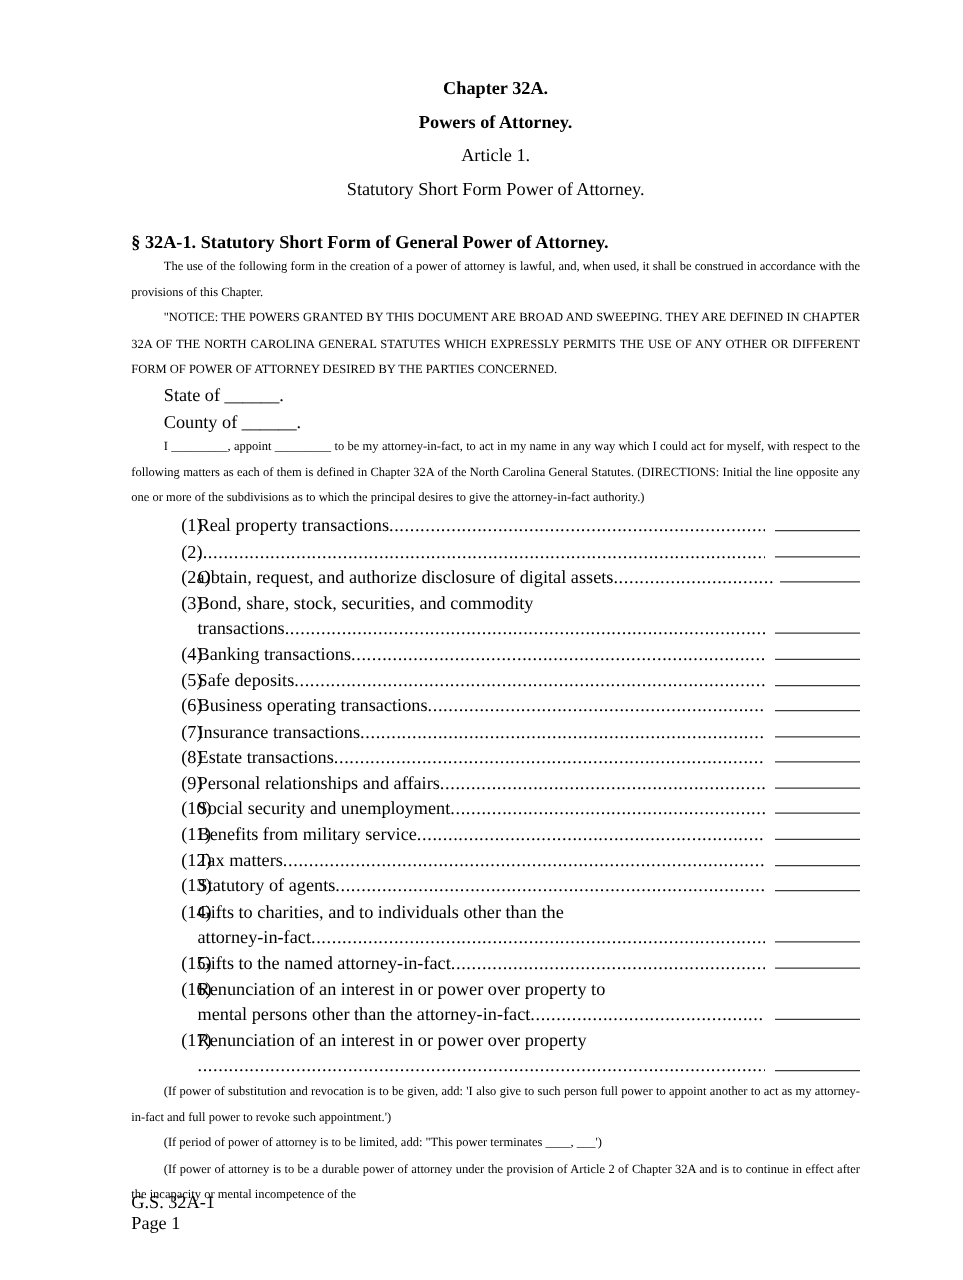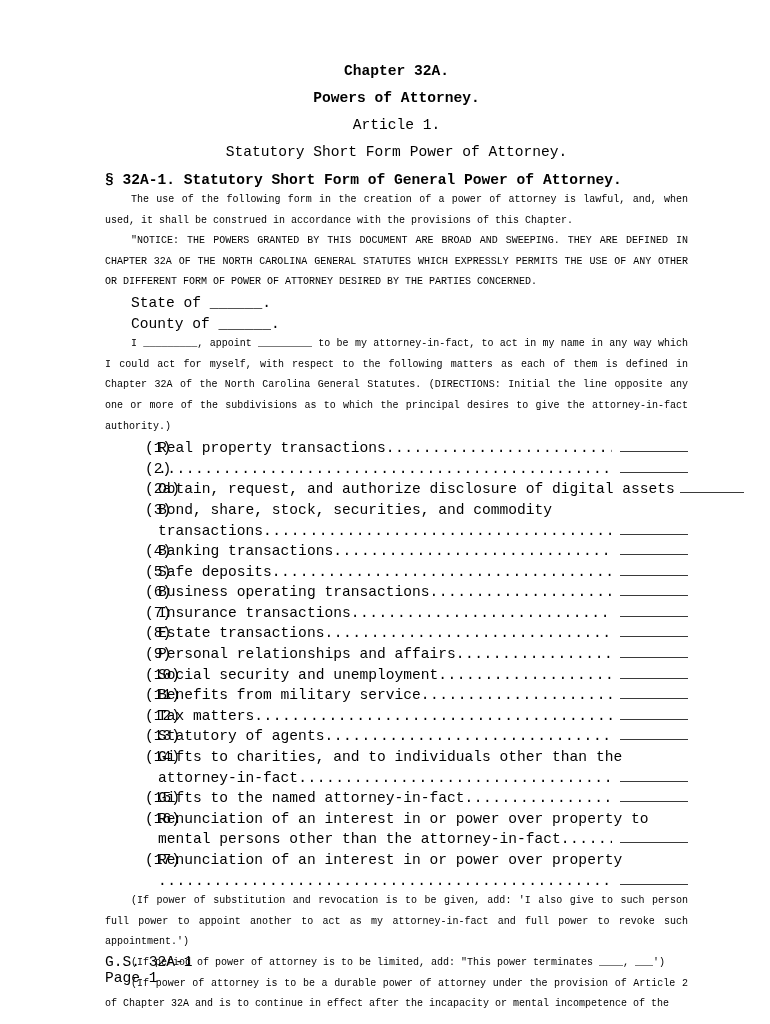--- a/index.html
+++ b/index.html
@@ -11,40 +11,39 @@
     font-family: "Liberation Serif", "DejaVu Serif", serif;
     color: #000000;
   }
   .page {
     position: relative;
     width: 770px;
     height: 1024px;
     background: #ffffff;
     box-sizing: border-box;
     overflow: hidden;
-    font-family: Liberation Mono, monospace;
   }
   .content {
     position: absolute;
     left: 105px;
     top: 58px;
     width: 583px;
   }
   .ctr {
     text-align: center;
     font-size: 14.6px;
     line-height: 27px;
   }
   .ctr.b { font-weight: bold; }
 
   .sect-head {
     font-weight: bold;
     font-size: 14.6px;
     line-height: 20px;
-    margin-top: 4px;
+    margin-top: 18px;
     text-align: left;
   }
   p.body {
     font-size: 10px;
     line-height: 20.6px;
     text-align: justify;
     text-justify: inter-word;
     margin: 0;
     text-indent: 26px;
     hyphens: none;

